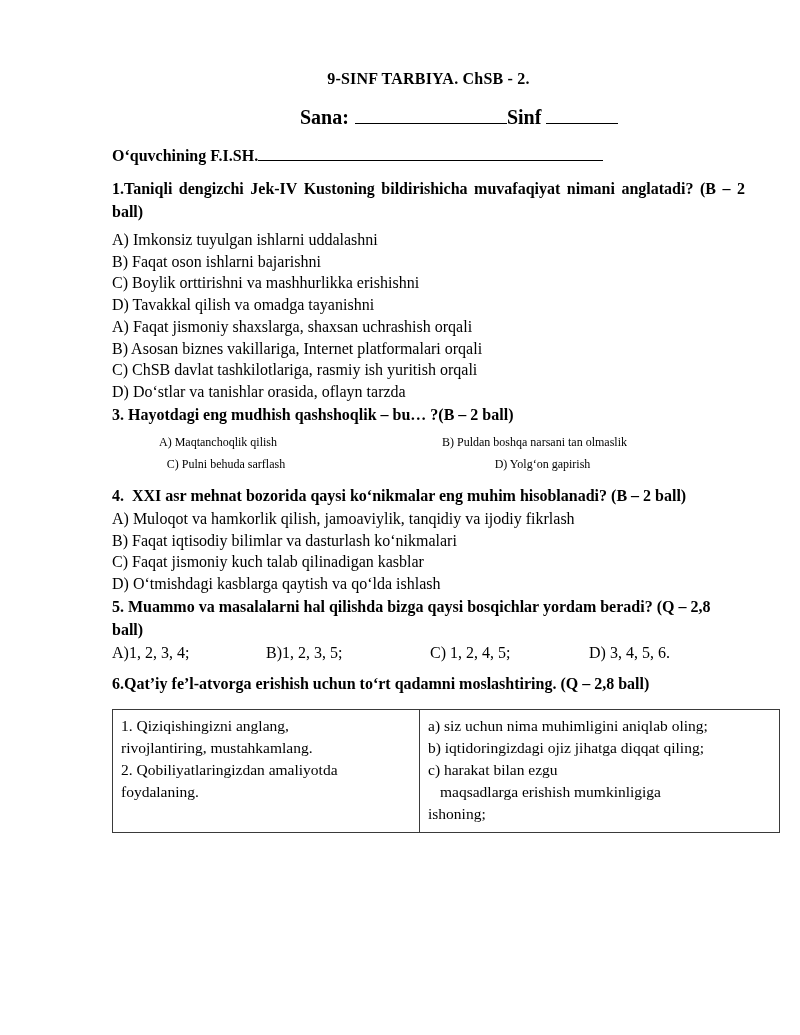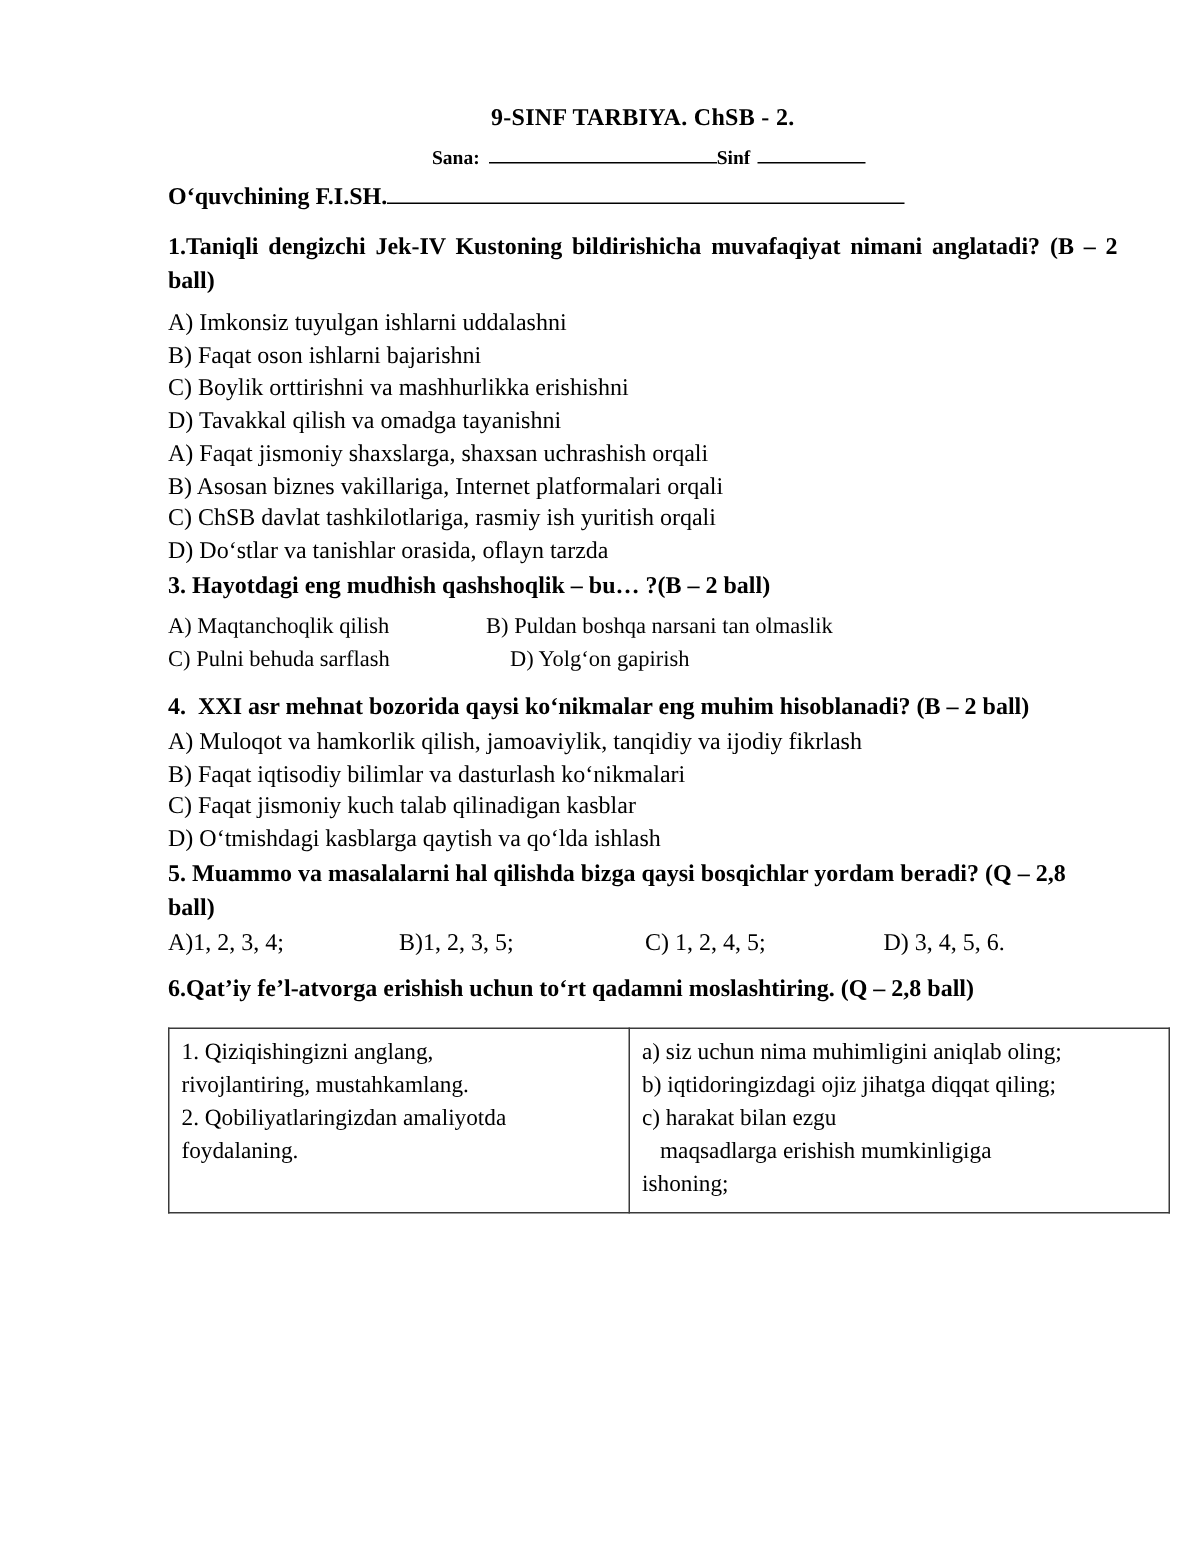--- a/index.html
+++ b/index.html
@@ -25,23 +25,23 @@
   .doc-title {
     text-align: center;
     font-weight: bold;
     font-size: 16px;
     line-height: 22px;
     margin: 0 0 0 0;
     letter-spacing: 0.2px;
   }
   .sana-line {
     font-weight: bold;
-    font-size: 13px;
-    line-height: 22px;
-    margin: 4px;
+    font-size: 20px;
+    line-height: 22px;
+    margin: 16px;
     padding-left: 172px;
     white-space: nowrap;
   }
   .rule {
     display: inline-block;
     border-bottom: 1.6px solid #000;
     vertical-align: baseline;
     height: 13px;
   }
   .rule-date { width: 152px; margin-left: 6px; }
@@ -75,22 +75,23 @@
   }
   .opt {
     font-size: 16px;
     line-height: 21.5px;
     white-space: nowrap;
   }
   .opt-sp { text-align: justify; text-align-last: left; }
 
   .opt-row {
     display: flex;
-    font-size: 15px;
+    font-size: 12px;
     line-height: 21.5px;
+    text-align: center;
   }
   .opt-col-a { width: 212px; flex: 0 0 212px; }
   .opt-col-b { flex: 1 1 auto; }
   .opt-col-c { width: 228px; flex: 0 0 228px; }
 
   .list-para {
     font-size: 16px;
     line-height: 22.5px;
     margin: 7px 0 0 0;
     text-align: justify;

